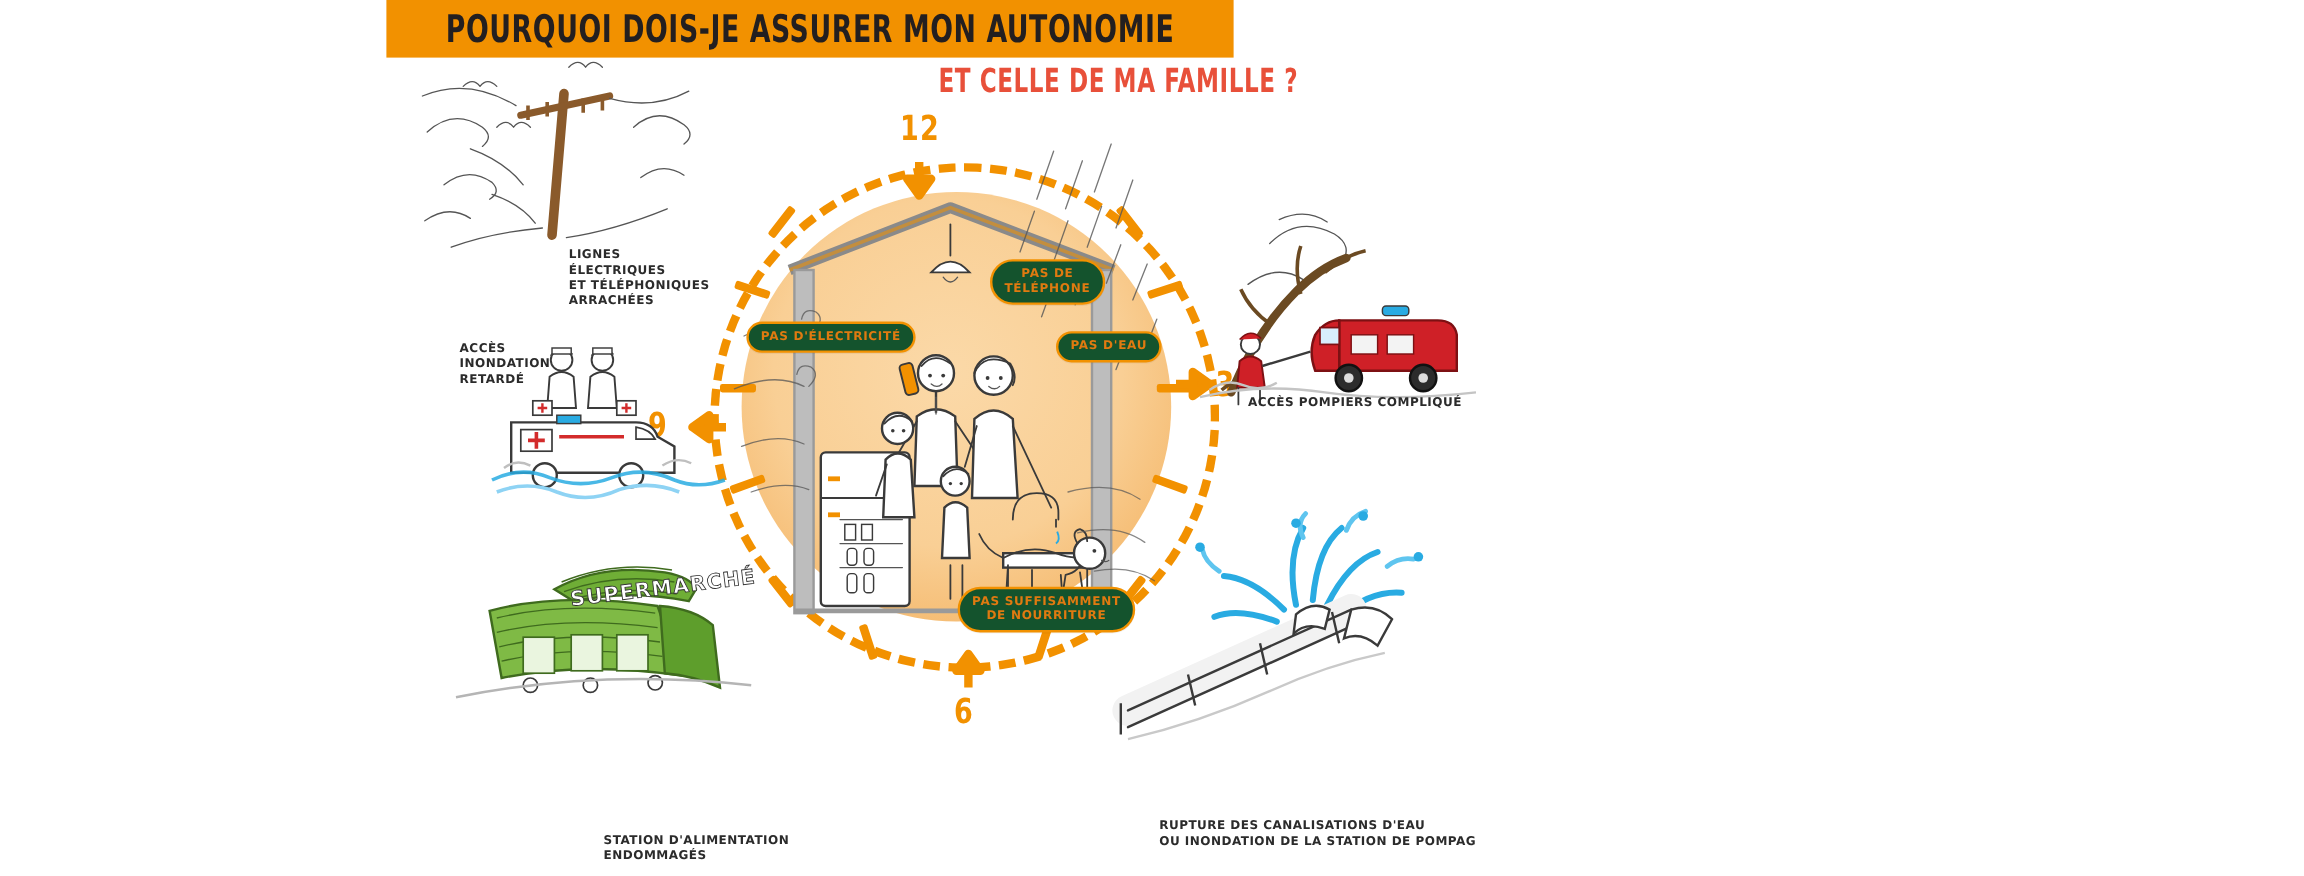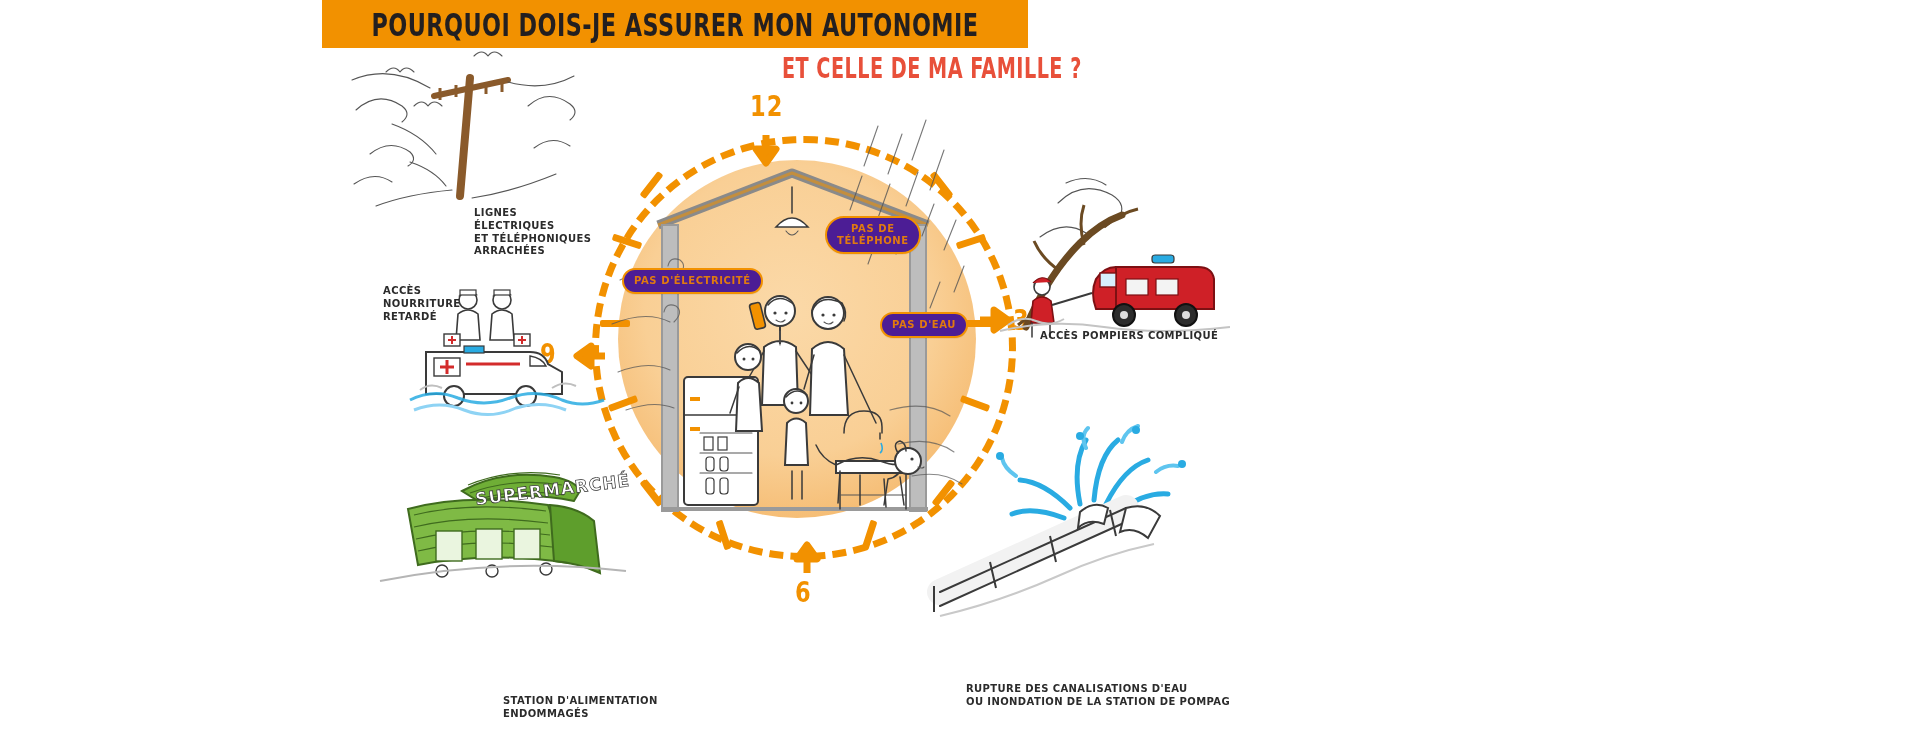--- a/index.html
+++ b/index.html
@@ -67,21 +67,21 @@
     color:#2b2b2b;
     font-family:"DejaVu Sans","Liberation Sans",sans-serif;
     font-size:10px;font-weight:600;line-height:1.28;
     letter-spacing:.4px;
     white-space:pre-line;
   }
 
   
   .pill{
     position:absolute;z-index:40;
-    background:#4c1d95;
+    background:#14532d;
     border:2.5px solid #f29100;
     border-radius:22px;
     color:#e07a10;
     font-family:"DejaVu Sans","Liberation Sans",sans-serif;
     font-size:10px;font-weight:700;line-height:1.2;
     letter-spacing:.6px;
     text-align:center;
     padding:5px 10px;
     white-space:pre-line;
     box-shadow:0 1px 0 rgba(0,0,0,.05);
@@ -280,21 +280,21 @@
     <rect x="54" y="68" width="20" height="7" fill="#29abe2" stroke="#3a3a3a" stroke-width="1.2"></rect>
     <circle cx="44" cy="118" r="10" fill="#fff" stroke="#3a3a3a" stroke-width="2"></circle>
     <circle cx="116" cy="118" r="10" fill="#fff" stroke="#3a3a3a" stroke-width="2"></circle>
 
     <path d="M0 122 q24 -12 48 -2 q26 10 52 0 q26 -10 52 2 q20 8 42 0" stroke="#29abe2" stroke-width="3" fill="none" opacity=".85"></path>
     <path d="M4 132 q26 -10 50 0 q26 10 52 -2 q26 -8 50 2" stroke="#8ed3f4" stroke-width="3" fill="none"></path>
     <path d="M10 112 q10 -8 22 -2 M142 110 q12 -8 24 -2" stroke="#bfbfbf" stroke-width="2" fill="none"></path>
   </svg>
 
   <div class="cap" style="left:383px;top:285px;">ACCÈS
-NOURRITURE
+INONDATION
 RETARDÉ</div>
 
   <svg style="position:absolute;left:380px;top:435px;width:260px;height:160px;z-index:50;">
     <path d="M82 56 q40 -22 92 -14 q22 4 26 14 l-6 10 q-48 -10 -96 0 Z" fill="#6fae36" stroke="#3f6b1e" stroke-width="2"></path>
     <path d="M88 50 q44 -18 92 -10 M90 58 q44 -16 92 -8 M92 66 q44 -14 92 -6" stroke="#3f6b1e" stroke-width="1.2" fill="none"></path>
     <path d="M28 74 q60 -16 140 -4 l20 58 q-80 -12 -150 2 Z" fill="#7fba45" stroke="#3f6b1e" stroke-width="2"></path>
     <path d="M34 80 q58 -14 132 -4 M34 92 q58 -14 134 -4 M36 104 q58 -14 134 -4 M38 116 q58 -14 134 -4" stroke="#3f6b1e" stroke-width="1.1" fill="none"></path>
     <path d="M170 70 q28 2 44 16 l6 52 q-22 -10 -46 -12 Z" fill="#5e9e2c" stroke="#3f6b1e" stroke-width="2"></path>
     <rect x="56" y="96" width="26" height="30" fill="#eaf5df" stroke="#3f6b1e" stroke-width="1.4"></rect>
     <rect x="96" y="94" width="26" height="30" fill="#eaf5df" stroke="#3f6b1e" stroke-width="1.4"></rect>
@@ -362,21 +362,23 @@
     <path d="M196 88 q20 -6 34 8 l-12 22 q-14 -12 -28 -6 Z" fill="#fff" stroke="#3a3a3a" stroke-width="2"></path>
     <path d="M10 196 q60 -14 118 -40 q48 -22 96 -32" stroke="#c9c9c9" stroke-width="2" fill="none"></path>
   </svg>
 
   <div class="cap" style="left:966px;top:683px;">RUPTURE DES CANALISATIONS D'EAU
 OU INONDATION DE LA STATION DE POMPAGE</div>
 
   <div class="pill" style="left:622px;top:268px;">PAS D'ÉLECTRICITÉ</div>
   <div class="pill" style="left:825px;top:216px;">PAS DE
 TÉLÉPHONE</div>
-  <div class="pill" style="left:880px;top:276px;margin-top:36px;">PAS D'EAU</div>
+  <div class="pill" style="left:880px;top:276px;">PAS D'EAU</div>
+  <div class="pill" style="left:798px;top:489px;">PAS SUFFISAMMENT
+DE NOURRITURE</div>
 
   <div class="clocknum" style="left:750px;top:92px;">12</div>
   <svg class="arrow" style="left:752px;top:133px;width:30px;height:34px;">
     <path d="M14 2 L14 20 M4 16 L14 30 L24 16 Z" stroke="#f29100" stroke-width="7" fill="#f29100" stroke-linejoin="round"></path>
   </svg>
 
   <div class="clocknum" style="left:1013px;top:306px;">3</div>
   <svg class="arrow" style="left:978px;top:306px;width:34px;height:30px;">
     <path d="M2 14 L20 14 M16 4 L30 14 L16 24 Z" stroke="#f29100" stroke-width="7" fill="#f29100" stroke-linejoin="round"></path>
   </svg>

